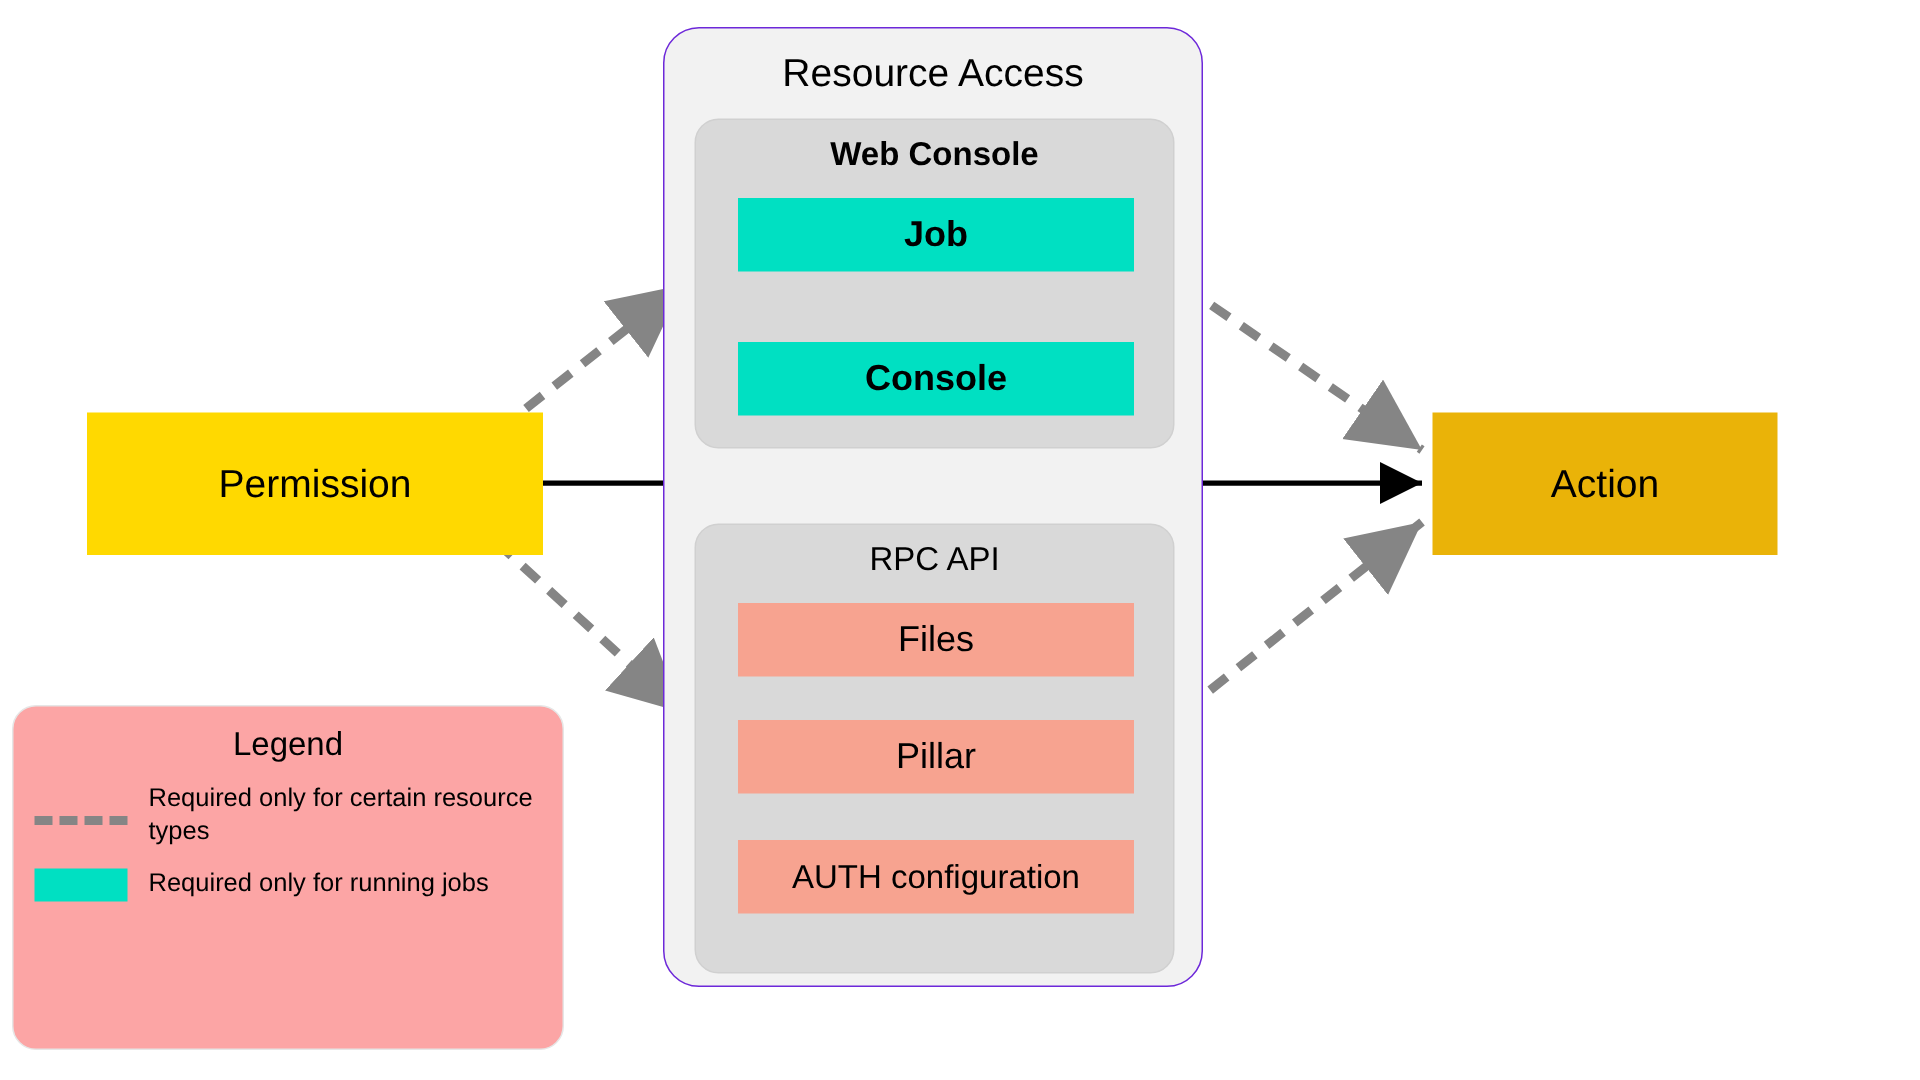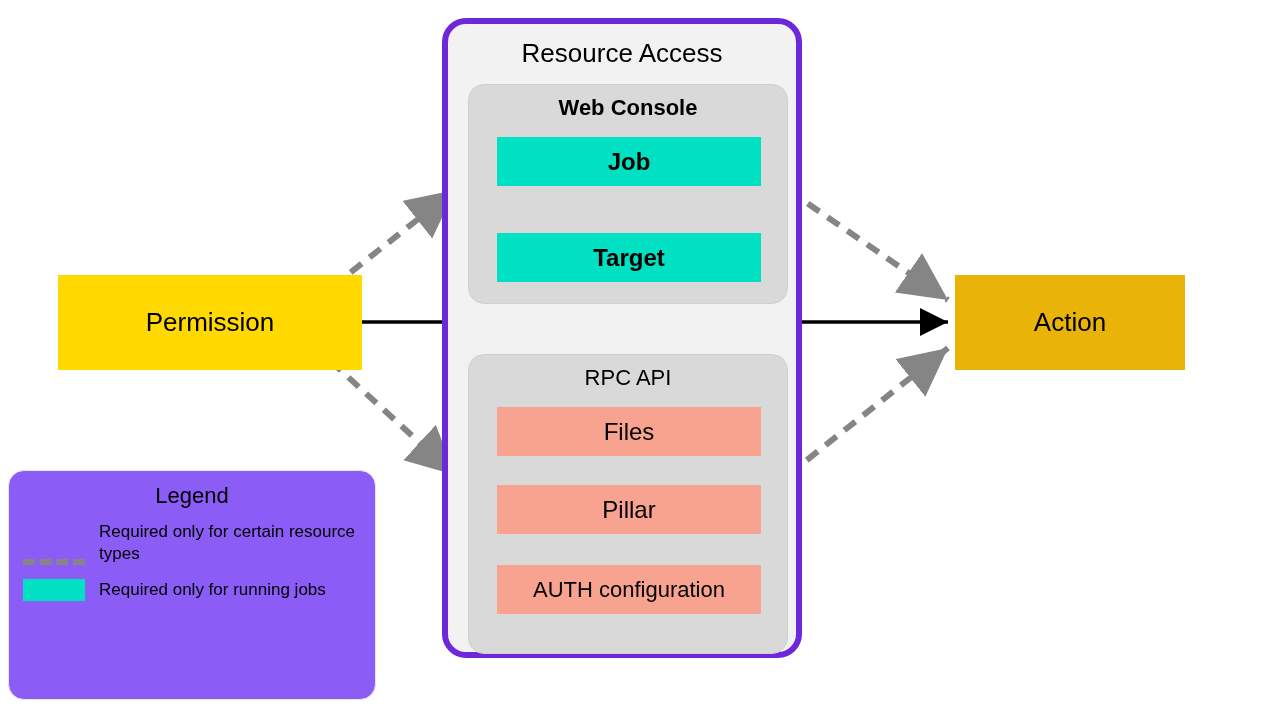--- a/index.html
+++ b/index.html
@@ -33,21 +33,21 @@
       background: #eab308;
     }
     .resource-access {
       position: absolute;
       left: 442px;
       top: 18px;
       width: 360px;
       height: 640px;
       background: #f2f2f2;
       border-radius: 24px;
-      border: 6px solid #6d28d9;
+      border: 1px solid #6d28d9;
     }
     .resource-title {
       text-align: center;
       font-size: 26px;
       margin-top: 14px;
     }
     .panel {
       position: absolute;
       left: 20px;
       width: 320px;
@@ -80,33 +80,33 @@
       font-size: 24px;
     }
     .chip.teal { background: #00e0c2; }
     .chip.coral { background: #f7a390; }
     .legend {
       position: absolute;
       left: 8px;
       top: 470px;
       width: 368px;
       height: 230px;
-      background: #8b5cf6;
+      background: #fca5a5;
       border-radius: 16px;
       border: 1px solid #e6e6e6;
       padding: 12px 14px;
     }
     .legend-title {
       text-align: center;
       font-size: 22px;
       margin-bottom: 10px;
     }
     .legend-row {
       display: flex;
-      align-items: flex-end;
+      align-items: center;
       margin-bottom: 8px;
       font-size: 17px;
       margin-top: 12px;
     }
     .legend-swatch {
       flex: 0 0 62px;
       height: 22px;
       margin-right: 14px;
       margin-top: 2px;
     }
@@ -163,21 +163,21 @@
 
 <div class="resource-access">
   <div class="resource-title">Resource Access</div>
 
   <div class="panel web">
     <div class="panel-title">Web Console</div>
     <div class="chip teal" style="top:52px">
       <span>Job</span>
     </div>
     <div class="chip teal" style="top:148px">
-      <span>Target</span>
+      <span>Console</span>
     </div>
   </div>
 
   <div class="panel rpc">
     <div class="panel-title">RPC API</div>
     <div class="chip coral" style="top:52px">
       <span>Files</span>
     </div>
     <div class="chip coral" style="top:130px">
       <span>Pillar</span>

